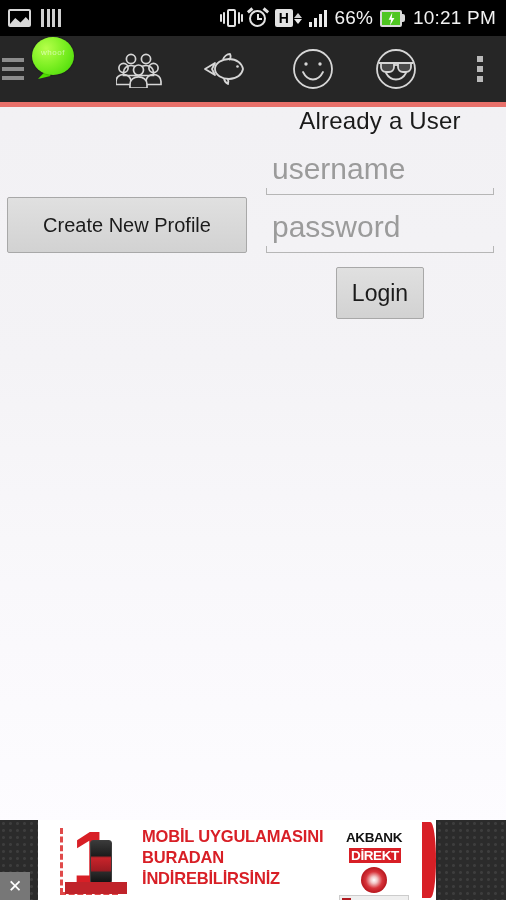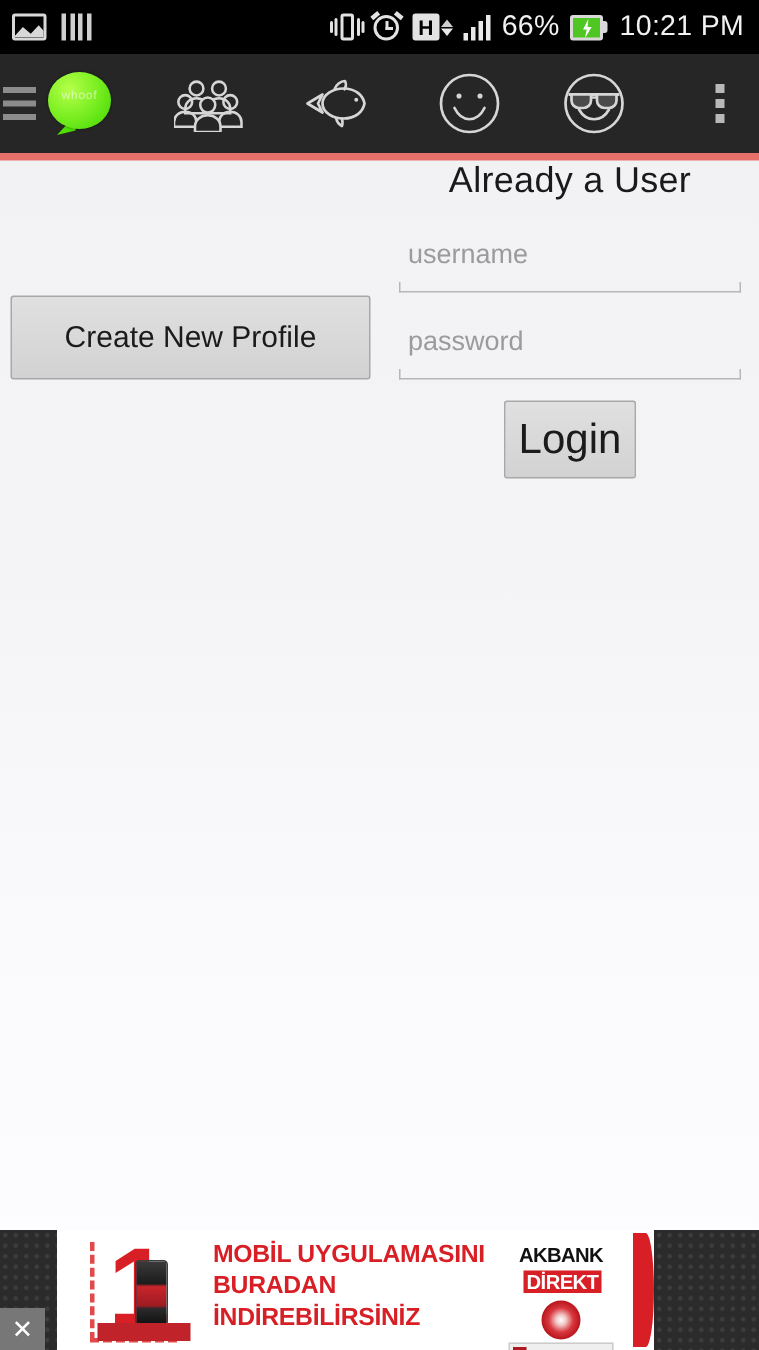--- a/index.html
+++ b/index.html
@@ -103,21 +103,21 @@
   }
   .icon-battery .cap {
     width: 3px; height: 8px; background: #d9d9d9; border-radius: 0 2px 2px 0;
   }
 
   
   #action-bar {
     position: absolute; top: 36px; left: 0;
     width: 506px; height: 66px;
     background: #262626;
-    display: flex; align-items: center;
+    display: flex; align-items: flex-start;
   }
   #action-bar-accent {
     position: absolute; top: 102px; left: 0;
     width: 506px; height: 5px;
     background: #e8706a;
   }
   .ab-hamburger {
     width: 26px; height: 66px;
     display: flex; flex-direction: column; justify-content: center; gap: 5px;
     padding-left: 2px; margin-left: 0px;
@@ -162,37 +162,37 @@
   #already-user-label {
     font-size: 24px; color: #1a1a1a; text-align: center;
     letter-spacing: 0.2px; margin-bottom: 16px;
   }
   .field-wrap {
     position: relative; height: 44px; margin-bottom: 14px;
   }
   .field-wrap input {
     width: 100%; height: 38px;
     border: none; outline: none; background: transparent;
-    font-size: 18px; color: #333;
+    font-size: 30px; color: #333;
     font-family: "Liberation Sans", sans-serif;
     padding: 0 4px 2px 6px;
   }
   .field-wrap input::placeholder { color: #9b9b9b; }
   .field-underline {
     position: absolute; left: 0; bottom: 0; width: 100%; height: 7px;
     border-bottom: 1.5px solid #b6b6b6;
     border-left: 1.5px solid #b6b6b6;
     border-right: 1.5px solid #b6b6b6;
   }
   #login-button {
     display: block; margin: 10px auto 0 auto;
     width: 88px; height: 52px;
     background: linear-gradient(to bottom, #e0e0e0 0%, #d2d2d2 100%);
     border: 1px solid #a8a8a8; border-radius: 2px;
-    font-size: 28px; color: #1b1b1b;
+    font-size: 23px; color: #1b1b1b;
     font-family: "Liberation Sans", sans-serif;
     cursor: pointer;
   }
   #create-profile-button {
     position: absolute; left: 7px; top: 90px;
     width: 240px; height: 56px;
     background: linear-gradient(to bottom, #e0e0e0 0%, #d2d2d2 100%);
     border: 1px solid #a8a8a8; border-radius: 2px;
     font-size: 20px; color: #1b1b1b;
     font-family: "Liberation Sans", sans-serif;

